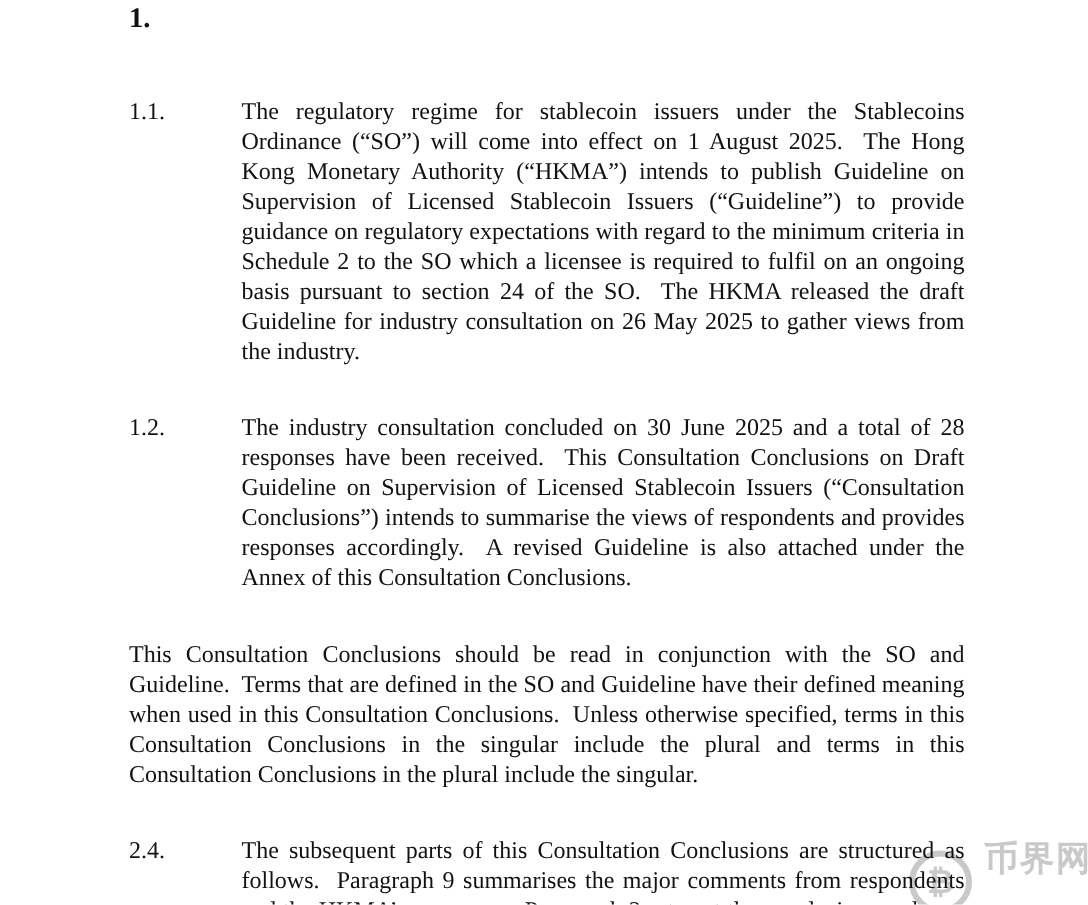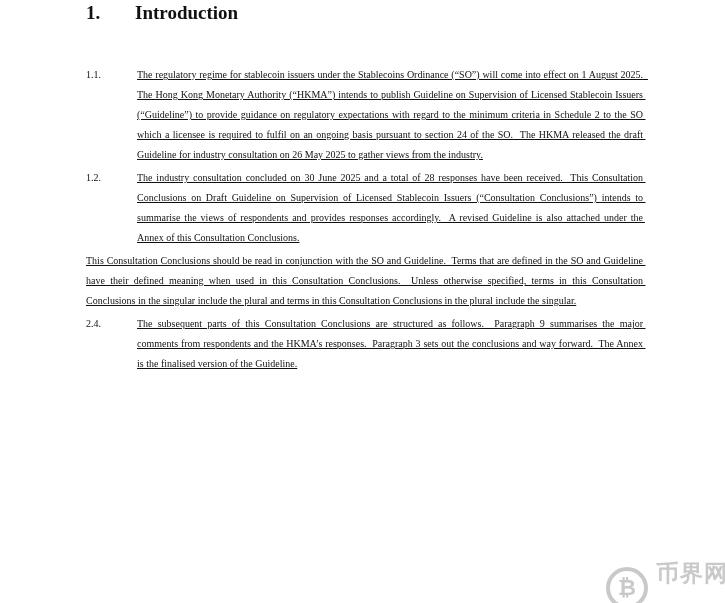--- a/index.html
+++ b/index.html
@@ -28,35 +28,35 @@
     font-size: 19px;
     line-height: 22px;
     margin-bottom: 41px;
   }
   .heading .h-num {
     width: 49px;
     flex-shrink: 0;
   }
   .para {
     display: flex;
-    font-size: 10px;
+    font-size: 16px;
     line-height: 20px;
+    gap: 24px;
   }
   .para + .para {
-    margin-top: 3px;
+    margin-top: 31px;
   }
   .para .p-num {
     width: 51px;
     flex-shrink: 0;
   }
   .para .p-text {
     flex: 1;
     text-align: justify;
     white-space: pre-wrap;
-    text-decoration: underline;
   }
   .watermark {
     position: absolute;
     z-index: 0;
     left: 606px;
     top: 560px;
     display: flex;
     align-items: flex-start;
   }
   .wm-circle {
@@ -92,21 +92,20 @@
   <div class="wm-circle">
     <span>₿</span>
   </div>
   <div class="wm-text">币界网</div>
 </div>
 
 <div class="doc">
 
   <div class="heading">
     <span class="h-num">1.</span>
-    <span class="h-title">Introduction</span>
   </div>
 
   <div class="para">
     <span class="p-num">1.1.</span>
     <span class="p-text">The regulatory regime for stablecoin issuers under the Stablecoins Ordinance (“SO”) will come into effect on 1 August 2025.  The Hong Kong Monetary Authority (“HKMA”) intends to publish Guideline on Supervision of Licensed Stablecoin Issuers (“Guideline”) to provide guidance on regulatory expectations with regard to the minimum criteria in Schedule 2 to the SO which a licensee is required to fulfil on an ongoing basis pursuant to section 24 of the SO.  The HKMA released the draft Guideline for industry consultation on 26 May 2025 to gather views from the industry.</span>
   </div>
 
   <div class="para">
     <span class="p-num">1.2.</span>
     <span class="p-text">The industry consultation concluded on 30 June 2025 and a total of 28 responses have been received.  This Consultation Conclusions on Draft Guideline on Supervision of Licensed Stablecoin Issuers (“Consultation Conclusions”) intends to summarise the views of respondents and provides responses accordingly.  A revised Guideline is also attached under the Annex of this Consultation Conclusions.</span>

